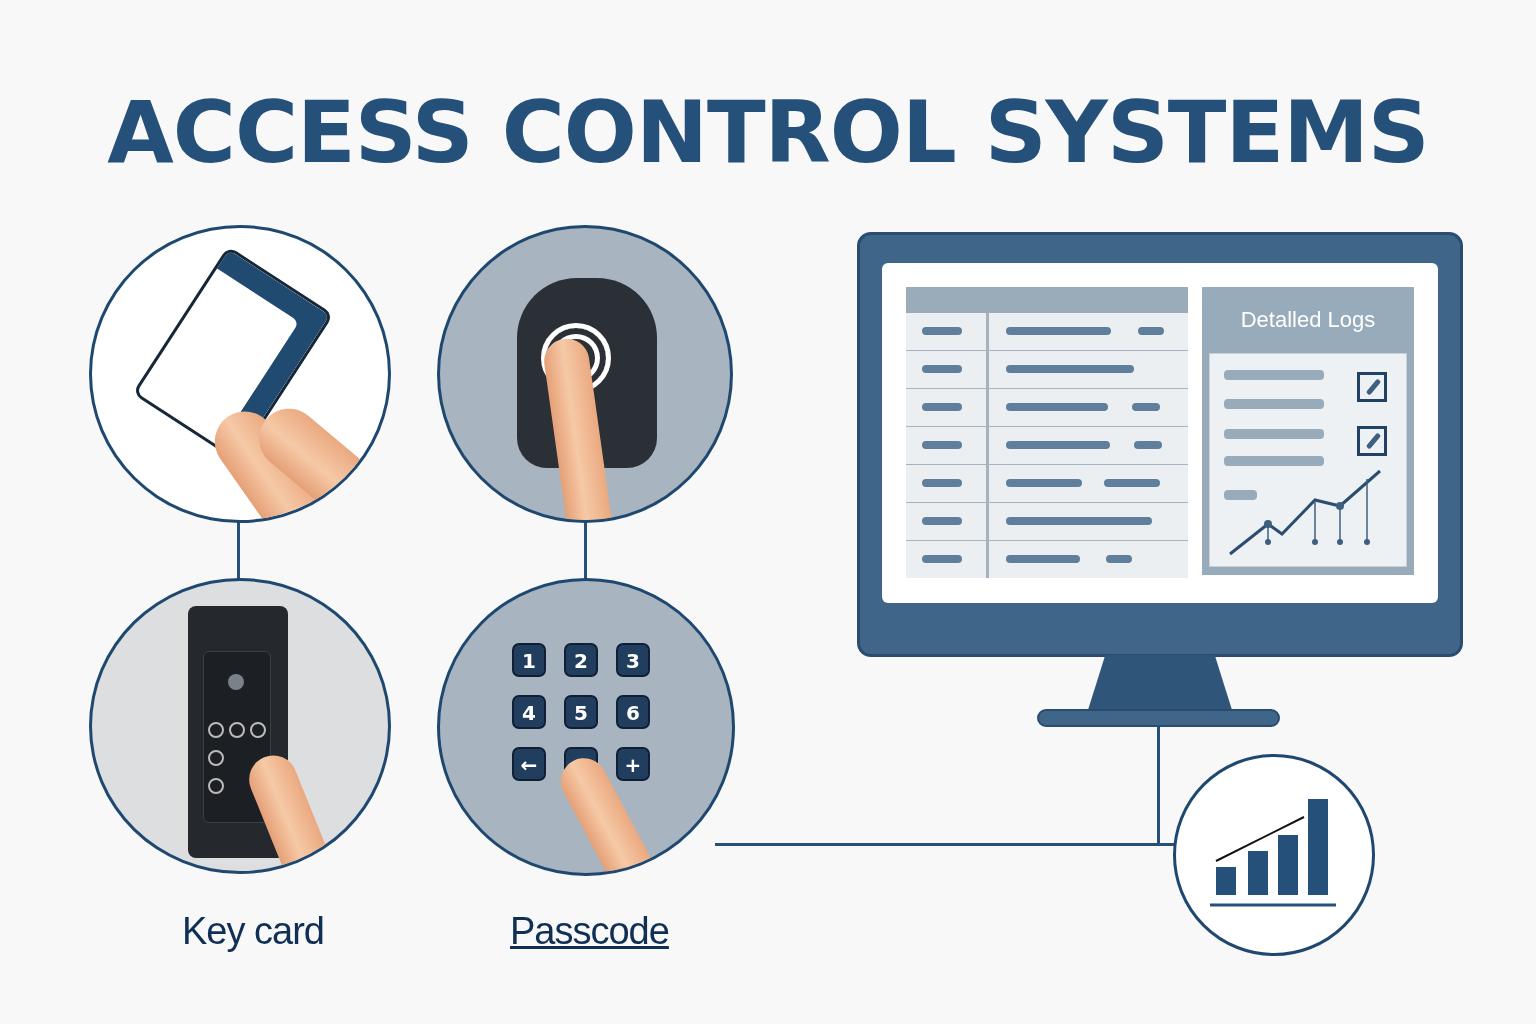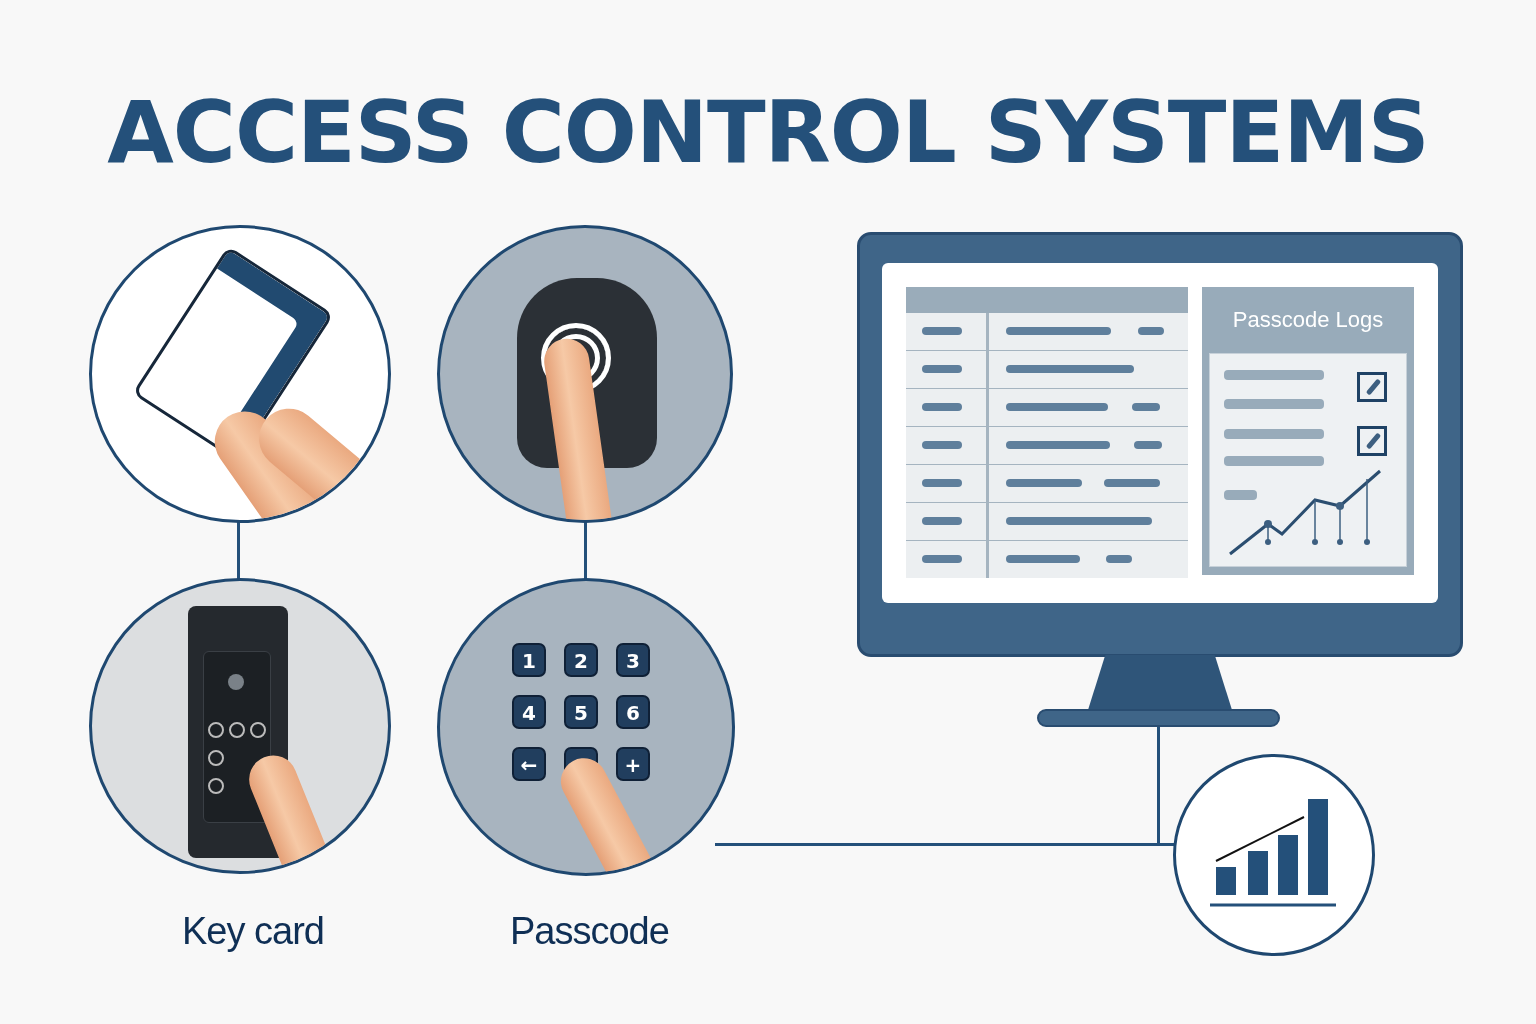--- a/index.html
+++ b/index.html
@@ -72,21 +72,21 @@
     <div class="key" style="left:124px;top:114px;">5</div>
     <div class="key" style="left:176px;top:114px;">6</div>
     <div class="key" style="left:72px;top:166px;">←</div>
     <div class="key" style="left:124px;top:166px;"></div>
     <div class="key" style="left:176px;top:166px;">+</div>
   </div>
   <div class="finger" style="left:150px;top:170px;width:46px;height:170px;transform:rotate(-28deg);"></div>
 </div>
 
 <div class="label" style="left:182px;top:910px;">Key card</div>
-<div class="label" style="left:510px;top:910px;">Passcode</div>
+<div class="label" style="left:510px;top:910px;text-decoration:underline;">Passcode</div>
 
 <div class="monitor">
   <div class="screen">
     <div class="tbl">
       <div class="tbl-head"></div>
       <div class="row">
           <div class="c1"></div>
           <div class="bar" style="left:16px;width:40px"></div>
           <div class="bar" style="left:100px;width:105px"></div>
           <div class="bar" style="left:232px;width:26px"></div>
@@ -120,21 +120,21 @@
           <div class="bar" style="left:100px;width:146px"></div>
         </div>
       <div class="row" style="border-bottom:none">
           <div class="c1"></div>
           <div class="bar" style="left:16px;width:40px"></div>
           <div class="bar" style="left:100px;width:74px"></div>
           <div class="bar" style="left:200px;width:26px"></div>
         </div>
     </div>
     <div class="logs">
-      <div class="logs-title">Passcode Logs</div>
+      <div class="logs-title">Detalled Logs</div>
       <div class="logs-inner">
         <div class="lbar" style="left:14px;top:16px;width:100px;"></div>
         <div class="lbar" style="left:14px;top:45px;width:100px;"></div>
         <div class="lbar" style="left:14px;top:75px;width:100px;"></div>
         <div class="lbar" style="left:14px;top:102px;width:100px;"></div>
         <div class="lbar" style="left:14px;top:136px;width:33px;"></div>
         <div class="chk" style="left:147px;top:18px;"></div>
         <div class="chk" style="left:147px;top:72px;"></div>
         <svg width="196" height="212" style="position:absolute;left:0;top:0;">
           <polyline points="20,200 58,170 72,180 105,146 130,152 170,117" fill="none" stroke="#2b4e70" stroke-width="3"></polyline>

